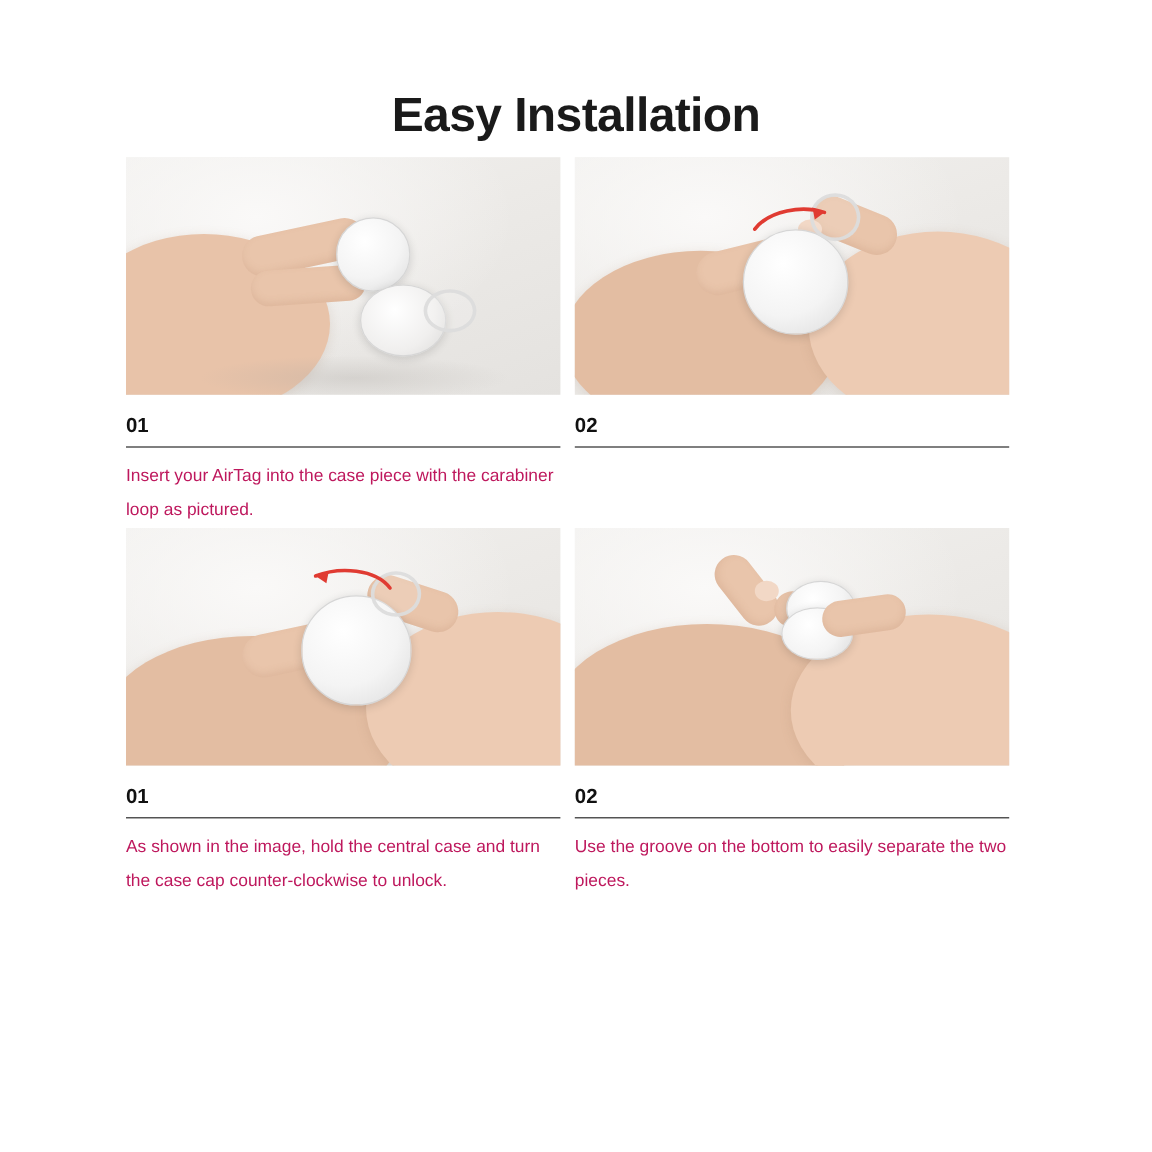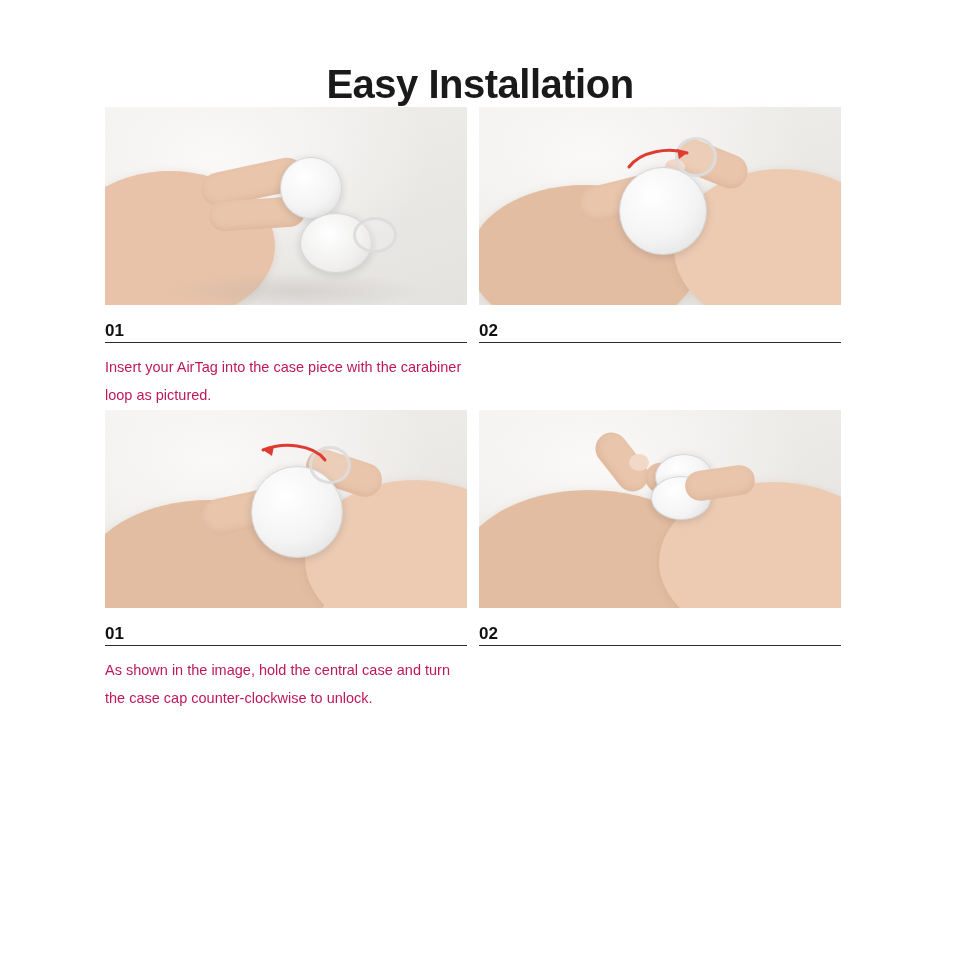--- a/index.html
+++ b/index.html
@@ -20,21 +20,21 @@
     height: 960px;
     background: #ffffff;
     box-sizing: border-box;
   }
   .main-title {
     text-align: center;
     font-size: 40px;
     font-weight: bold;
     letter-spacing: -0.5px;
     color: #1a1a1a;
-    margin: 0;
+    margin: 12px;
     padding-top: 62px;
     padding-bottom: 0;
   }
   .section {
     padding: 0 105px;
     box-sizing: border-box;
   }
   .section-heading {
     font-size: 21px;
     font-weight: bold;
@@ -99,21 +99,21 @@
   }
   .arrow-red {
     position: absolute;
     color: #e03b32;
   }
   .card-number {
     font-size: 17px;
     font-weight: bold;
     color: #111111;
     padding-top: 16px;
-    padding-bottom: 1px;
+    padding-bottom: 7px;
     border-bottom: 1.5px solid #2b2b2b;
     display: block;
     width: 100%;
     box-sizing: border-box;
   }
   .card-text {
     font-size: 14.5px;
     line-height: 1.95;
     color: #be185d;
     padding-top: 10px;
@@ -199,18 +199,19 @@
           <div class="hand h2" style="left:-20px; top:80px; width:260px; height:160px;"></div>
           <div class="hand h3" style="left:180px; top:72px; width:230px; height:160px;"></div>
           <div class="finger" style="left:110px; top:36px; width:66px; height:32px; transform:rotate(52deg);"></div>
           <div class="finger" style="left:166px; top:56px; width:76px; height:30px; transform:rotate(8deg);"></div>
           <div class="nail" style="left:150px; top:44px; width:20px; height:17px;"></div>
           <div class="puck" style="left:176px; top:44px; width:56px; height:44px;"></div>
           <div class="puck" style="left:172px; top:66px; width:58px; height:42px;"></div>
           <div class="finger" style="left:206px; top:58px; width:70px; height:30px; transform:rotate(-8deg);"></div>
         </div>
         <span class="card-number">02</span>
+        <p class="card-text">Use the groove on the bottom to easily separate the two pieces.</p>
       </div>
 
     </div>
   </div>
 
 </div>
 
 </body></html>

